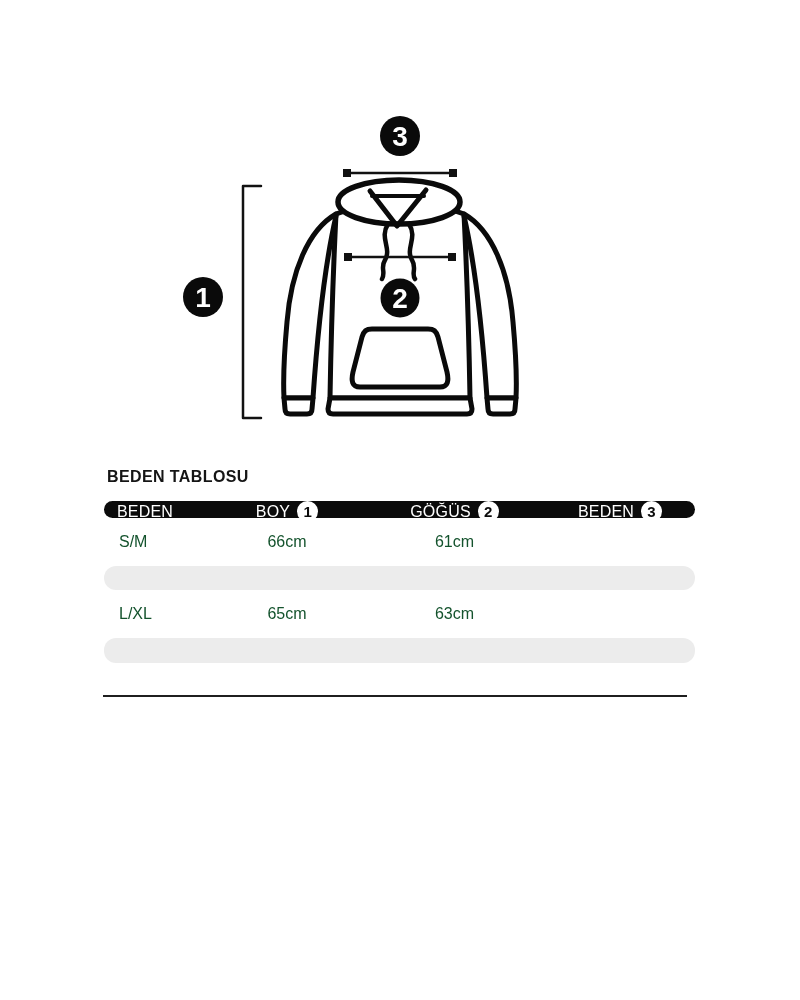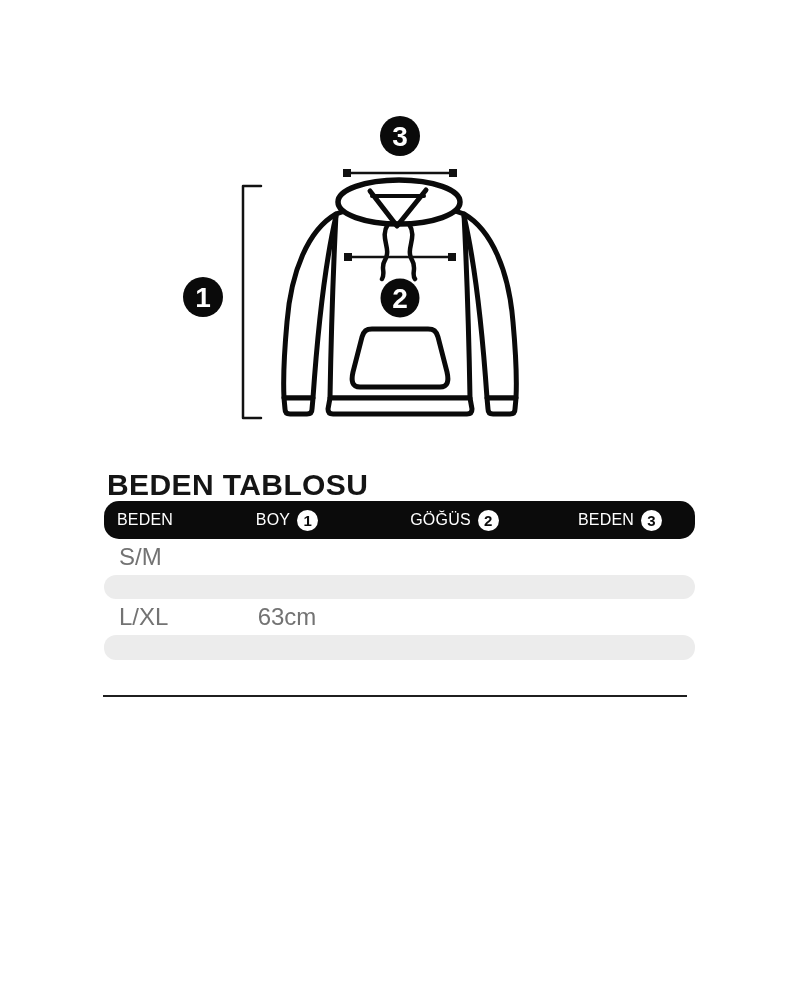--- a/index.html
+++ b/index.html
@@ -16,35 +16,35 @@
     overflow: hidden;
   }
   .diagram {
     position: absolute;
     left: 0; top: 0;
   }
   .chart-title {
     position: absolute;
     left: 107px; top: 468px;
     margin: 0;
-    font-size: 30px;
+    font-size: 16px;
     font-weight: bold;
     letter-spacing: 0.4px;
     color: #151515;
   }
   .size-table {
     position: absolute;
     left: 104px; top: 501px;
     width: 591px;
   }
   .thead {
     display: grid;
     grid-template-columns: 106px 154px 181px 150px;
     align-items: center;
-    height: 38px;
+    height: 17px;
     background: #0b0b0b;
     border-radius: 15px;
     color: #ffffff;
   }
   .th {
     display: flex;
     align-items: center;
     justify-content: center;
     gap: 7px;
     font-size: 16px;
@@ -64,23 +64,23 @@
     font-size: 15px;
     display: flex;
     align-items: center;
     justify-content: center;
     line-height: 1;
   }
   .trow {
     display: grid;
     grid-template-columns: 106px 154px 181px 150px;
     align-items: center;
-    height: 36px;
-    font-size: 24px;
-    color: #737373;
+    height: 48px;
+    font-size: 16px;
+    color: #14532d;
   }
   .td { text-align: center; white-space: nowrap; }
   .td.first { text-align: left; padding-left: 15px; }
   .stripe {
     height: 24px;
     border-radius: 12px;
     background: #ececec;
   }
   .stripe.s2 { height: 25px; }
   .divider {
@@ -162,26 +162,29 @@
         <span class="badge">2</span>
       </div>
       <div class="th">
         <span>BEDEN</span>
         <span class="badge">3</span>
       </div>
     </div>
 
     <div class="trow">
       <div class="td first">S/M</div>
+      <div class="td">66cm</div>
+      <div class="td">61cm</div>
     </div>
 
     <div class="stripe"></div>
 
     <div class="trow">
       <div class="td first">L/XL</div>
+      <div class="td">65cm</div>
       <div class="td">63cm</div>
     </div>
 
     <div class="stripe s2"></div>
   </div>
 
   <div class="divider"></div>
 
 </div>
 

